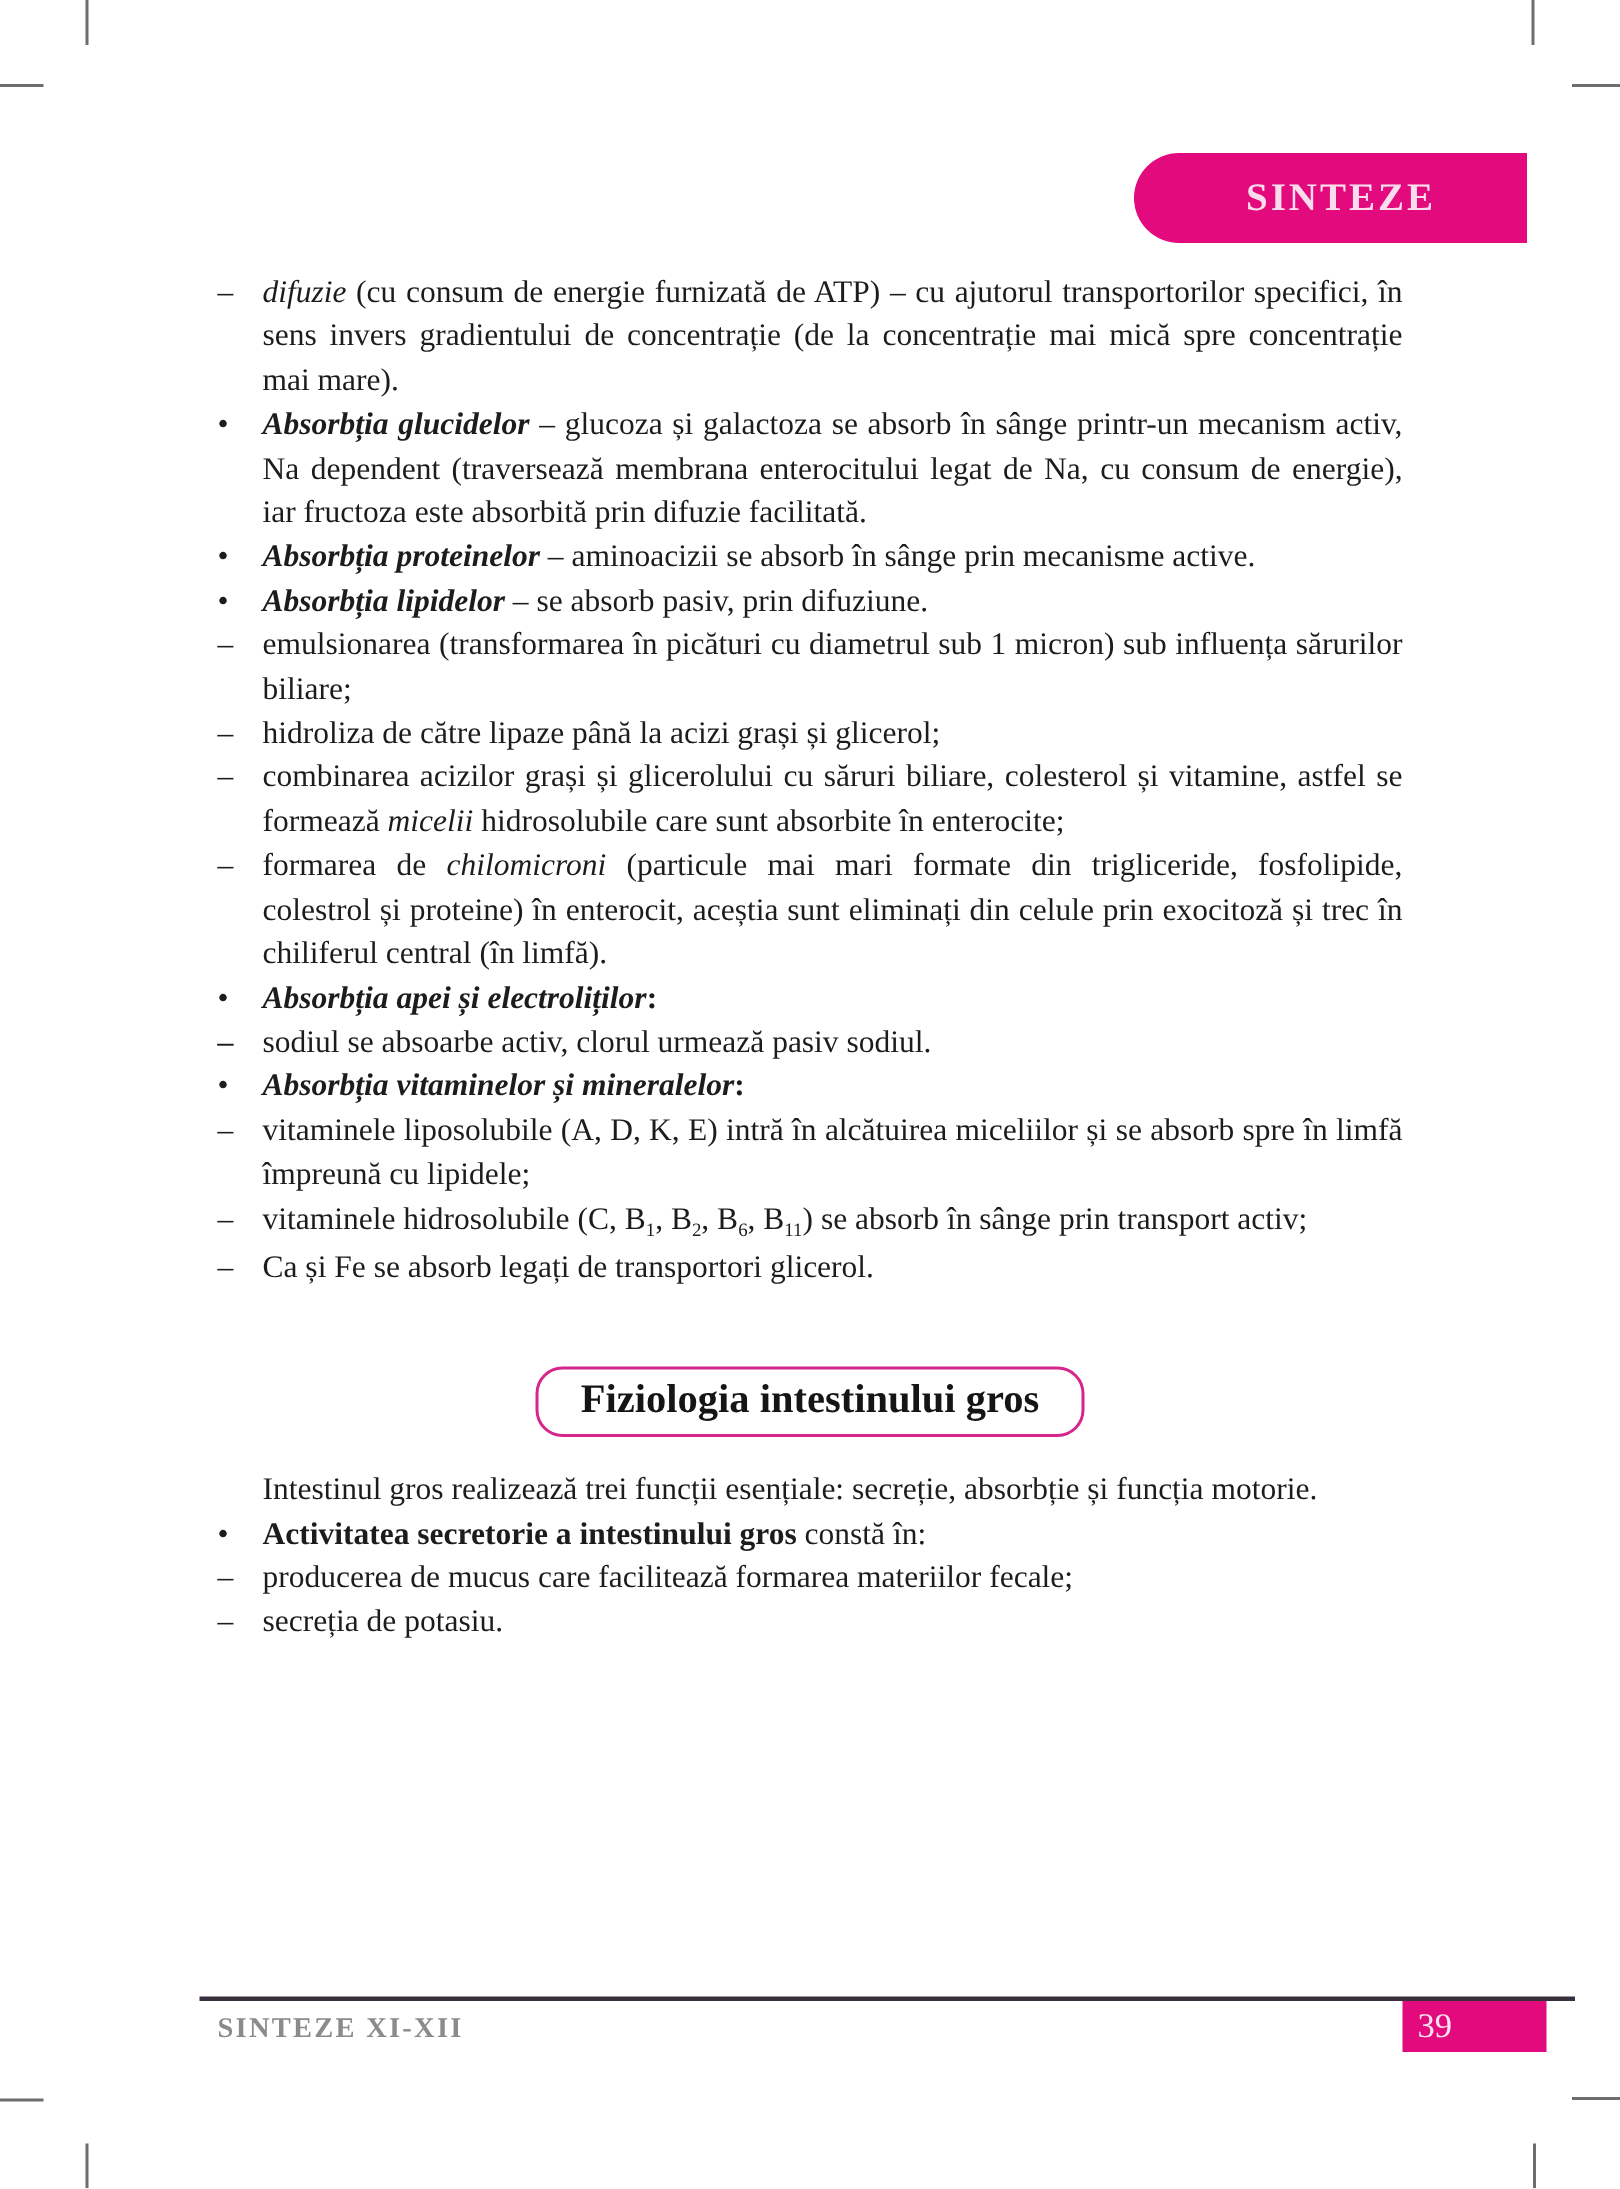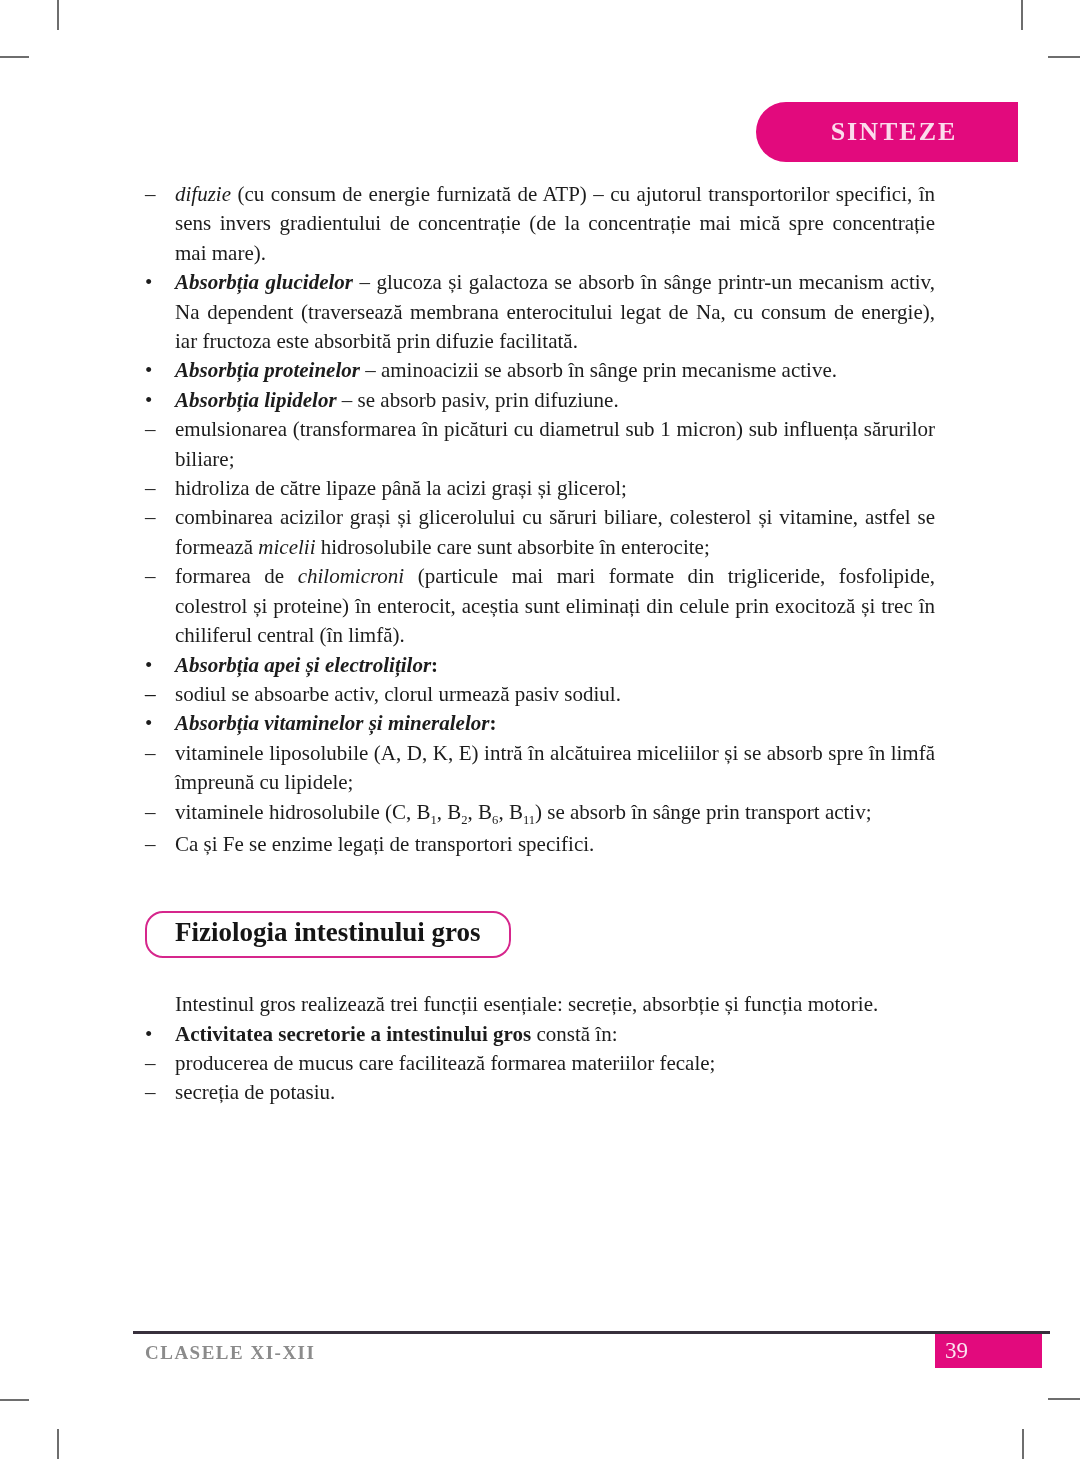--- a/index.html
+++ b/index.html
@@ -19,31 +19,31 @@
            text-align:justify;}
   .li{position:relative;padding-left:30px;}
   .li .mk{position:absolute;left:0;top:0;width:26px;text-align:left;}
   .plain{padding-left:30px;}
   .it{font-style:italic;}
   .bi{font-weight:bold;font-style:italic;}
   .b{font-weight:bold;}
   .subn{font-size:60%;position:relative;top:5px;vertical-align:baseline;}
 
   
-  .titlebox-wrap{margin:52px 0 32px 0;text-indent:0;}
+  .titlebox-wrap{text-align:center;margin:52px 0 20px 0;text-indent:0;}
   .titlebox{display:inline-block;border:2px solid #d6268c;border-radius:18px;
             padding:3px 28px 6px 28px;font-weight:bold;font-size:27px;line-height:1.25;color:#151515;}
 
   .p-indent{text-indent:30px;}
 
   
   .footer-rule{position:absolute;left:133px;top:1331px;width:917px;height:3px;background:#38303c;}
   .footer-left{position:absolute;left:145px;top:1342px;font-size:19px;font-weight:bold;
                color:#8b8b8b;letter-spacing:1.5px;}
-  .pagebox{position:absolute;left:935px;top:1334px;width:107px;height:34px;background:#e20a7d;
+  .pagebox{position:absolute;left:935px;top:1334px;width:96px;height:34px;background:#e20a7d;
            display:flex;align-items:center;}
   .pagebox .num{color:#fbe3f0;font-size:23px;padding-left:10px;}
 </style>
 </head>
 <body>
 
 <div class="page">
 
   <div class="crop" style="left:57px;top:0;width:2px;height:30px;"></div>
   <div class="crop" style="left:0;top:56px;width:29px;height:2px;"></div>
@@ -125,21 +125,21 @@
       <span>vitaminele liposolubile (A, D, K, E) intră în alcătuirea miceliilor și se absorb spre în limfă împreună cu lipidele;</span>
     </div>
 
     <div class="li">
       <span class="mk">–</span>
       <span>vitaminele hidrosolubile (C, B</span><span class="subn">1</span><span>, B</span><span class="subn">2</span><span>, B</span><span class="subn">6</span><span>, B</span><span class="subn">11</span><span>) se absorb în sânge prin transport activ;</span>
     </div>
 
     <div class="li">
       <span class="mk">–</span>
-      <span>Ca și Fe se enzime legați de transportori specifici.</span>
+      <span>Ca și Fe se absorb legați de transportori glicerol.</span>
     </div>
 
     <div class="titlebox-wrap">
       <span class="titlebox"><span>Fiziologia intestinului gros</span></span>
     </div>
 
     <div class="p-indent">Intestinul gros realizează trei funcții esențiale: secreție, absorbție și funcția motorie.</div>
 
     <div class="li">
       <span class="mk">•</span>
@@ -153,18 +153,18 @@
 
     <div class="li">
       <span class="mk">–</span>
       <span>secreția de potasiu.</span>
     </div>
 
 
   </div>
 
   <div class="footer-rule"></div>
-  <div class="footer-left">CLASELE XI-XII</div>
+  <div class="footer-left">SINTEZE XI-XII</div>
   <div class="pagebox">
     <span class="num">39</span>
   </div>
 
 </div>
 
 </body></html>

